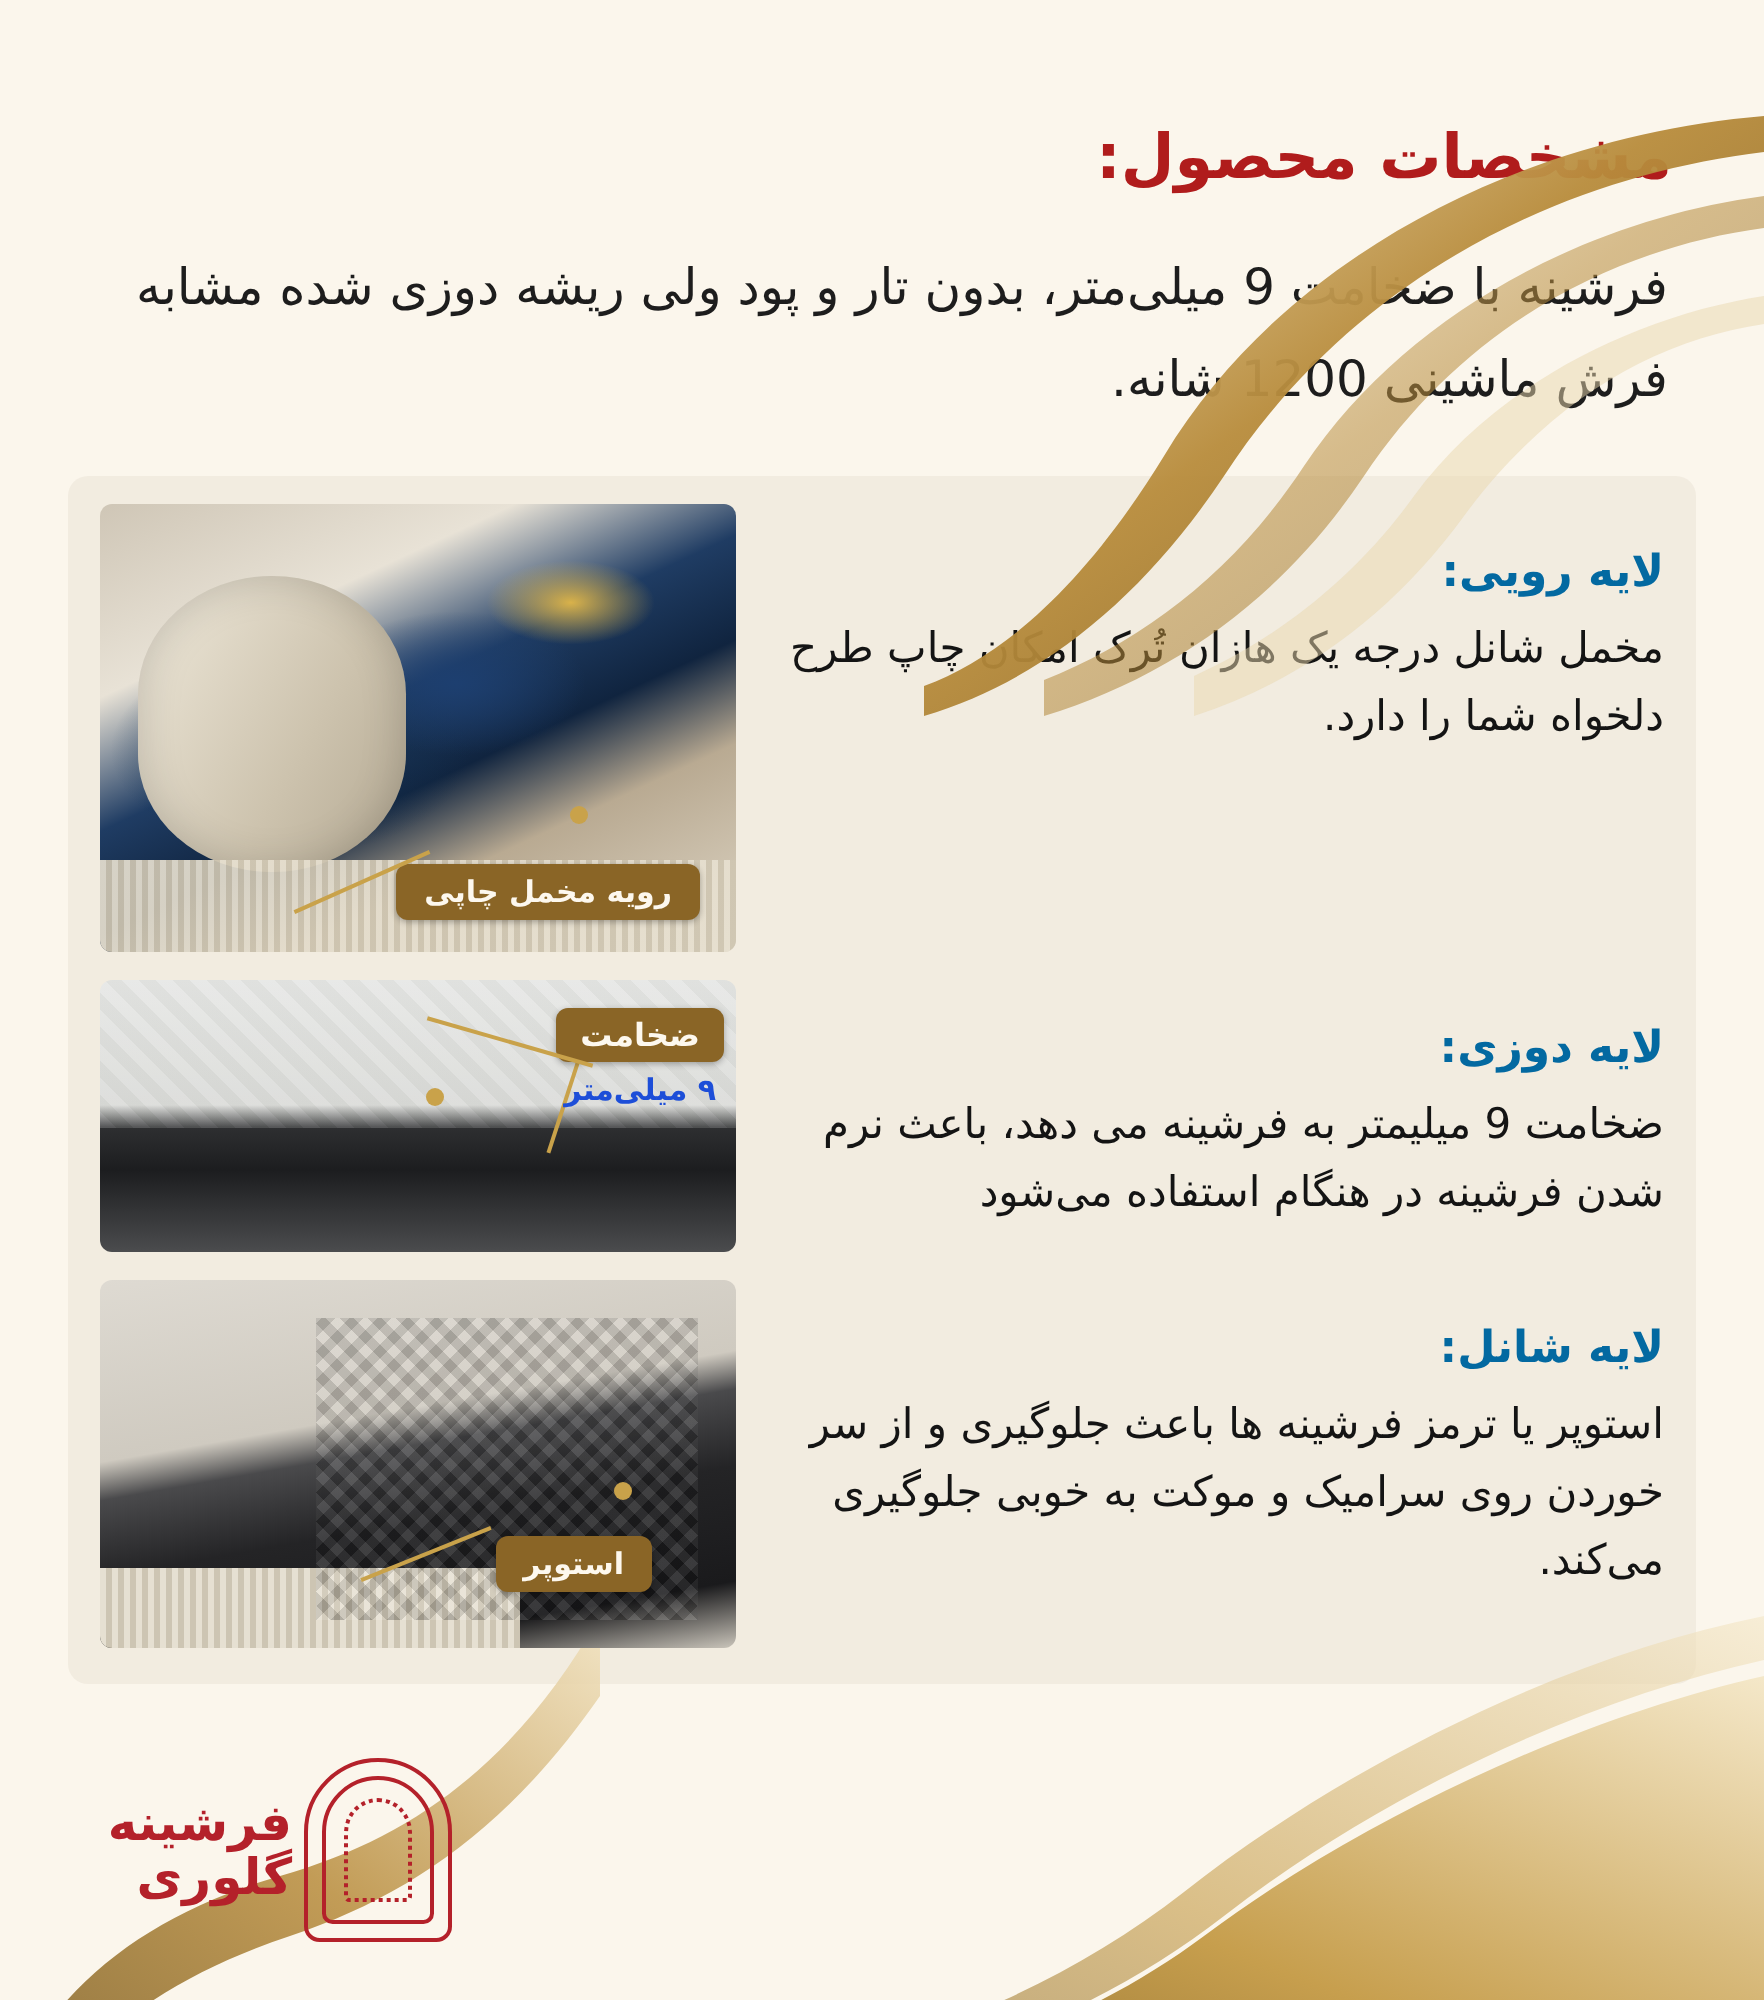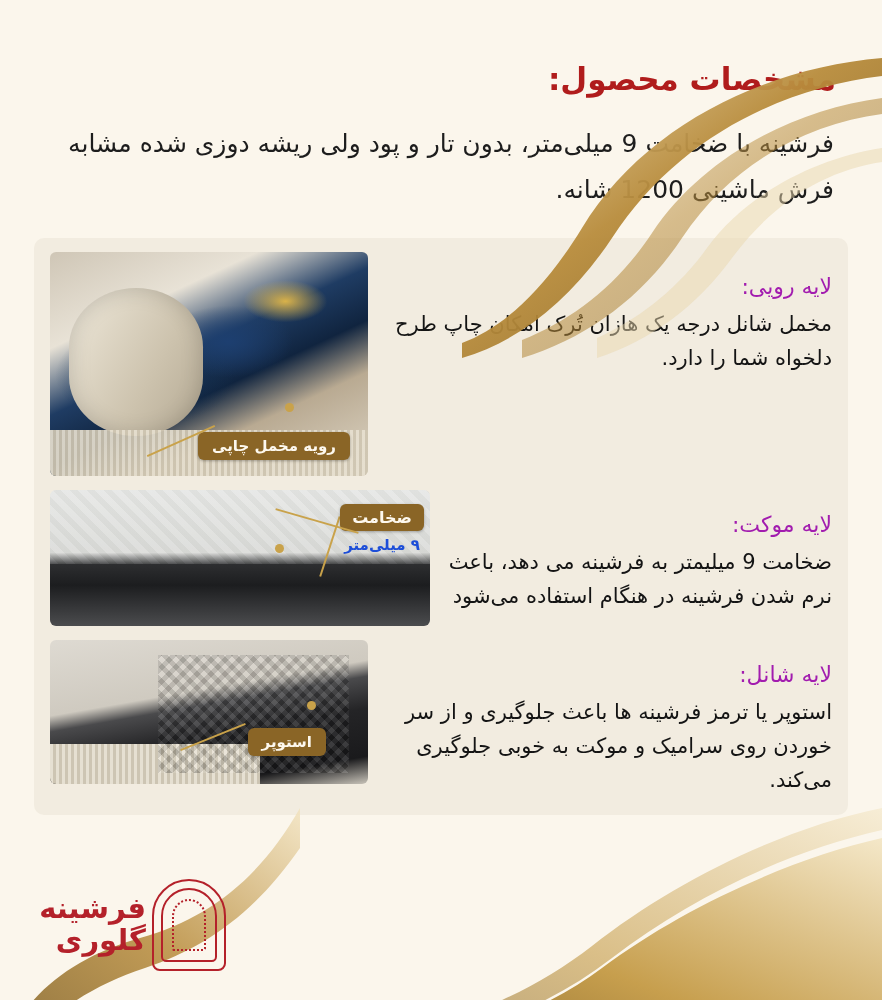--- a/index.html
+++ b/index.html
@@ -71,41 +71,41 @@
 
   .layer-text {
     flex: 1 1 auto;
     text-align: right;
     padding-top: 22px;
     padding-left: 4px;
   }
 
   .layer-title {
     font-size: 22px;
-    font-weight: normal;
-    color: #a21caf;
+    font-weight: bold;
+    color: #0369a1;
     margin-bottom: 8px;
   }
 
   .layer-desc {
     font-size: 21px;
     line-height: 1.62;
     color: #141414;
   }
 
   .layer-photo {
     position: relative;
     flex: 0 0 auto;
     border-radius: 6px;
     overflow: hidden;
   }
 
   .photo-a { width: 318px; height: 224px; }
-  .photo-b { width: 380px; height: 136px; }
-  .photo-c { width: 318px; height: 144px; }
+  .photo-b { width: 318px; height: 136px; }
+  .photo-c { width: 318px; height: 184px; }
 
   
   .img-rug {
     width: 100%; height: 100%;
     background:
       radial-gradient(ellipse 60px 30px at 74% 22%, #d9b24a 0%, rgba(217,178,74,0) 70%),
       radial-gradient(ellipse 90px 50px at 56% 40%, #1d3f70 0%, rgba(29,63,112,0) 72%),
       radial-gradient(ellipse 120px 70px at 30% 55%, #14304f 0%, rgba(20,48,79,0) 75%),
       linear-gradient(155deg, #cfc6b6 0%, #e8e2d6 26%, #1f3c63 44%, #10243f 58%, #b9aa92 72%, #ded6c6 100%);
     position: relative;
@@ -225,21 +225,21 @@
     border: 2px solid #b4212a;
     border-radius: 32px 32px 6px 6px;
   }
   .logo-mark::after {
     content: "";
     position: absolute; inset: 18px;
     border: 2px dotted #b4212a;
     border-radius: 26px 26px 4px 4px;
   }
   .logo-text {
-    font-size: 29px;
+    font-size: 25px;
     font-weight: bold;
     color: #b4212a;
     line-height: 1.1;
     text-align: right;
   }
 </style>
 </head>
 <body>
 
 <div class="page">
@@ -296,21 +296,21 @@
       <div class="layer-photo photo-a">
         <div class="img-rug"></div>
         <span class="pill pill-a">رویه مخمل چاپی</span>
         <span class="connector" style="right:150px; bottom:34px; width:74px; transform:rotate(-24deg);"></span>
         <span class="dot" style="right:74px; bottom:64px;"></span>
       </div>
     </div>
 
     <div class="layer-row">
       <div class="layer-text">
-        <div class="layer-title">لایه موکت:</div>
+        <div class="layer-title">لایه دوزی:</div>
         <div class="layer-desc">ضخامت 9 میلیمتر به فرشینه می دهد، باعث نرم شدن فرشینه در هنگام استفاده می‌شود</div>
       </div>
       <div class="layer-photo photo-b">
         <div class="img-thick"></div>
         <span class="pill pill-b">ضخامت</span>
         <span class="pill-sub">۹ میلی‌متر</span>
         <span class="connector" style="right:70px; top:30px; width:86px; transform:rotate(16deg);"></span>
         <span class="dot" style="right:146px; top:54px;"></span>
       </div>
     </div>

